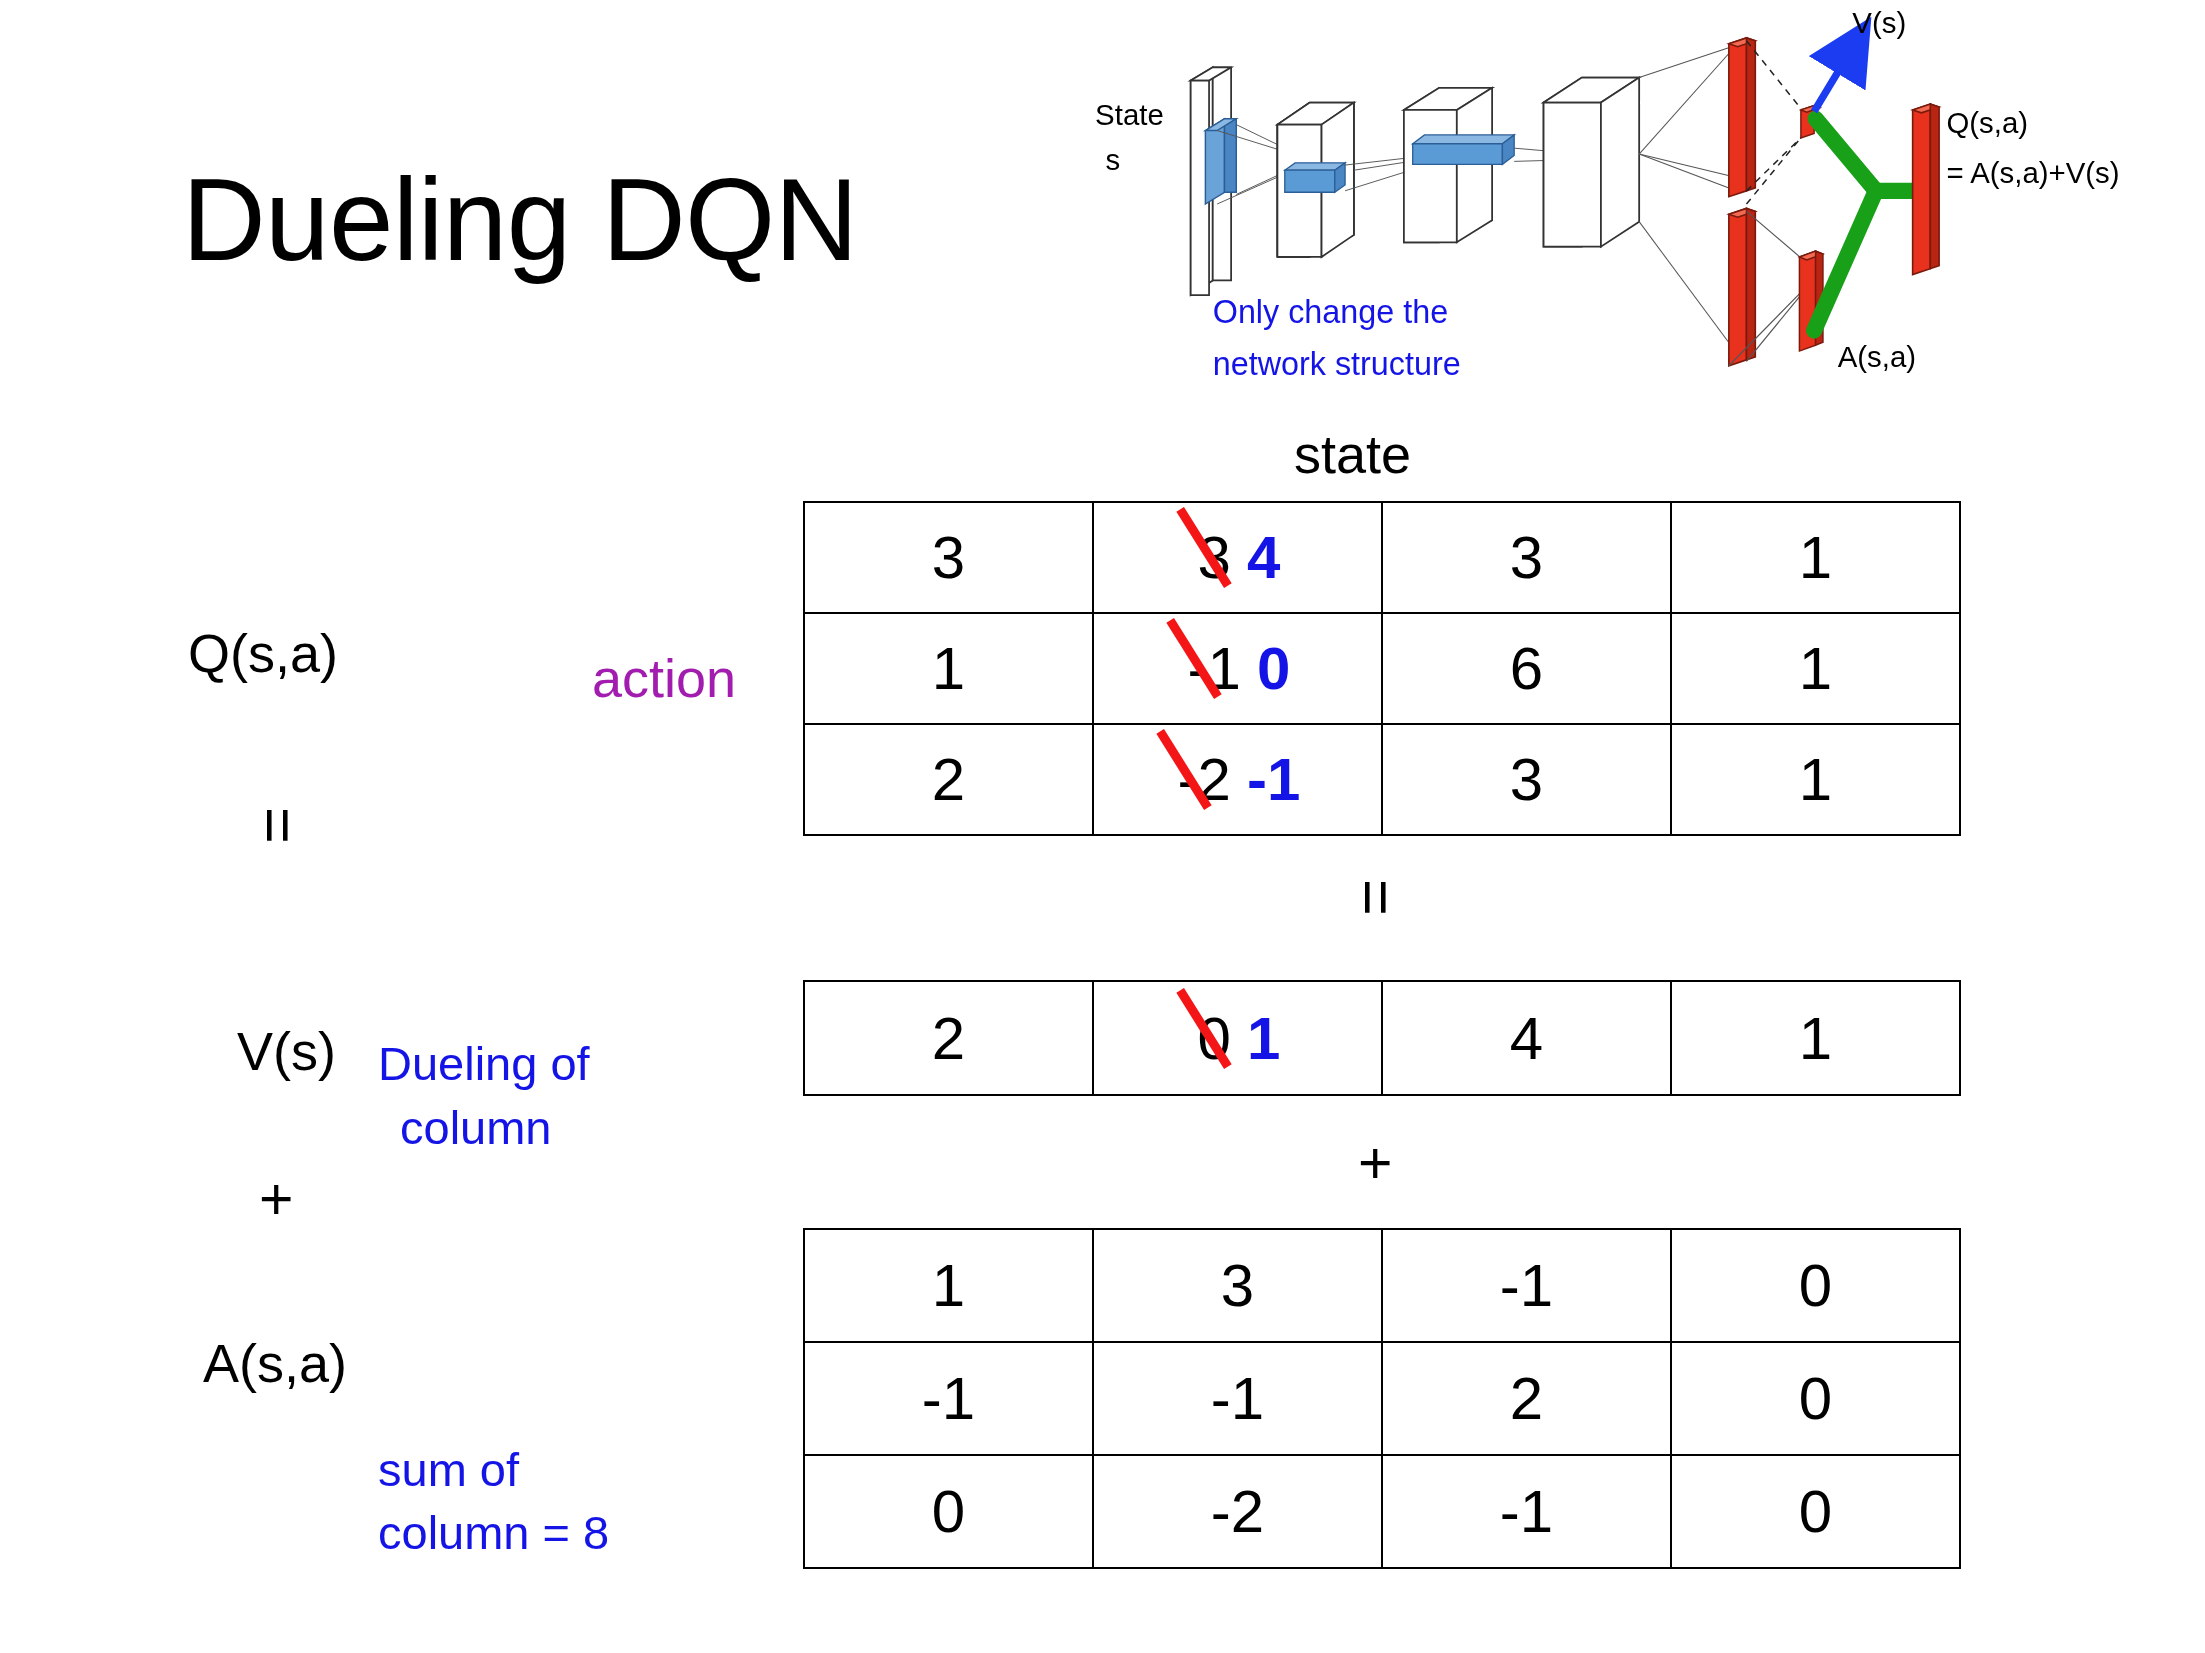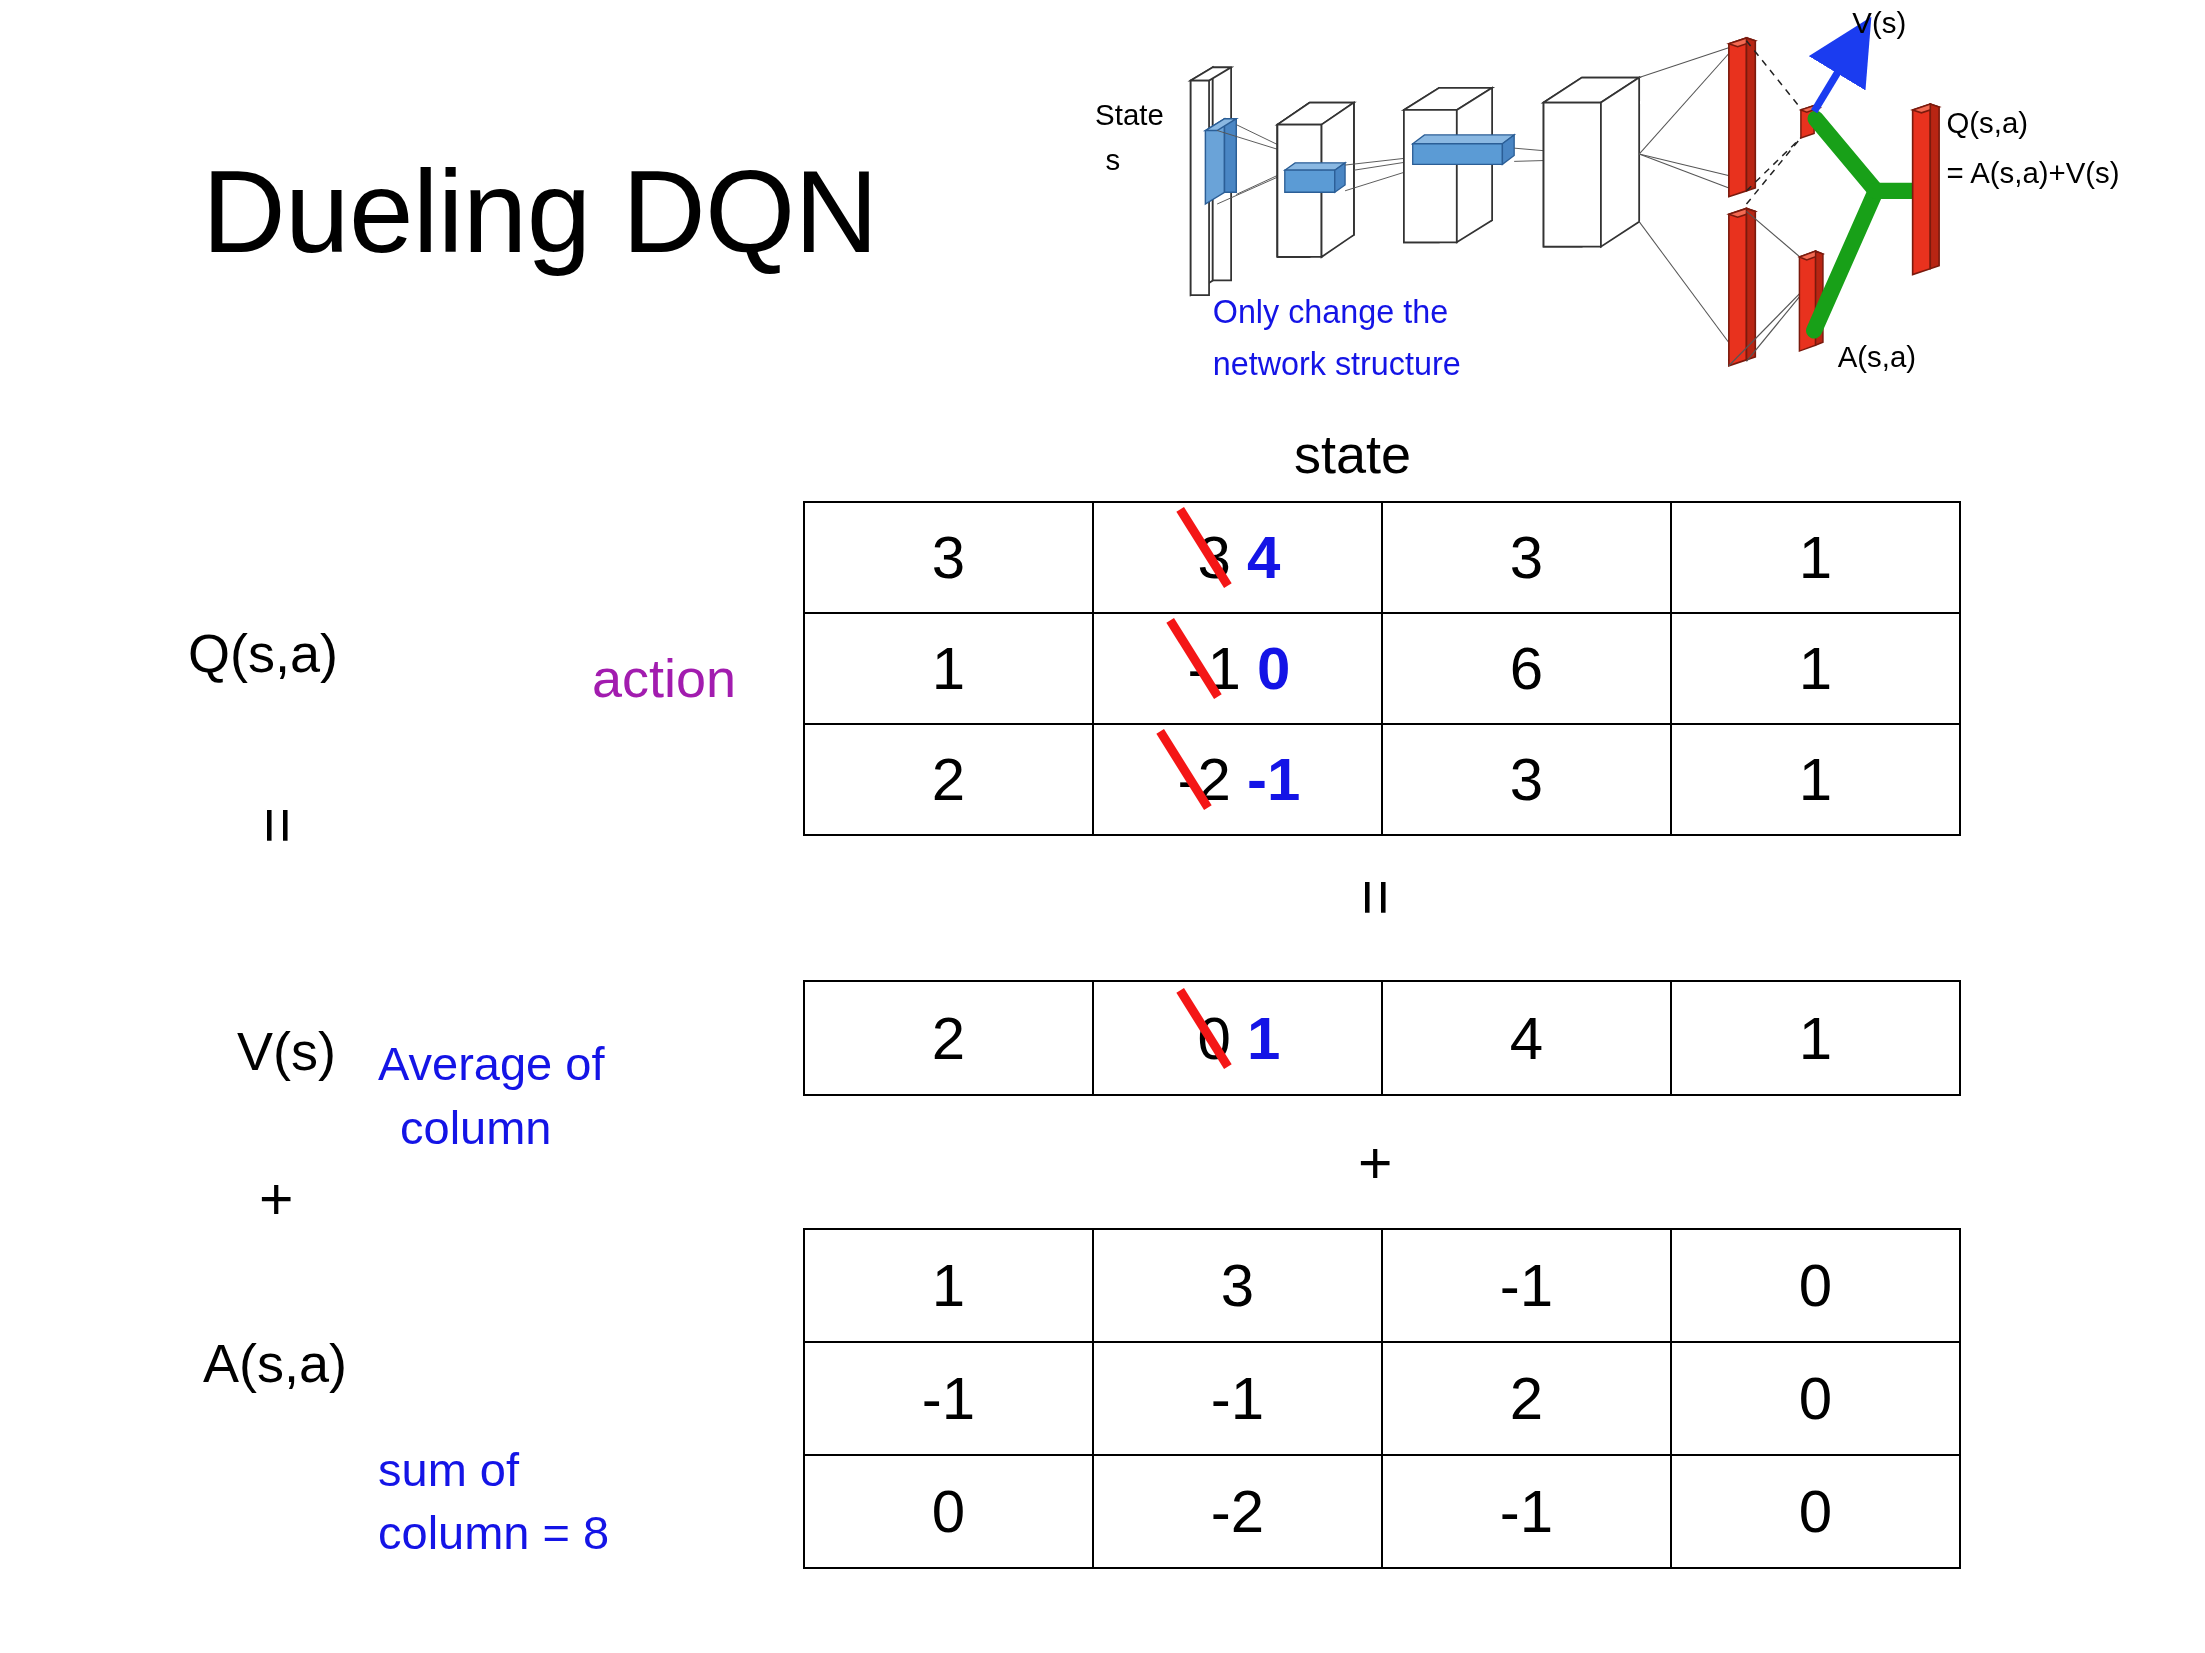--- a/index.html
+++ b/index.html
@@ -13,28 +13,27 @@
     position: relative;
     overflow: hidden;
     font-family: "Liberation Sans", sans-serif;
     color: #000000;
   }
   .abs { position: absolute; }
 
   
   #slide-title {
     left: 182px;
-    top: 152px;
+    top: 160px;
     font-size: 116px;
     line-height: 1.05;
     font-weight: 400;
     letter-spacing: -0.7px;
     color: #000;
     white-space: nowrap;
-    margin-left: 20px;
   }
 
   
   #network-diagram {
     left: 1095px;
     top: 7.4px;
     width: 1103px;
     height: 397px;
   }
   #network-diagram svg { display:block; }
@@ -295,21 +294,21 @@
 <div class="abs" id="action-label">action</div>
 
 <div class="abs big-label" style="left:188px; top:622px;">Q(s,a)</div>
 
 <div class="abs op-symbol" style="left:259px; top:794px;">
   <span class="eq-rot">=</span>
 </div>
 
 <div class="abs big-label" style="left:237px; top:1020px;">V(s)</div>
 
-<div class="abs blue-note" style="left:378px; top:1036px;">Average of</div>
+<div class="abs blue-note" style="left:378px; top:1036px;">Dueling of</div>
 <div class="abs blue-note" style="left:400px; top:1100px;">column</div>
 
 <div class="abs op-symbol" style="left:259px; top:1170px;">+</div>
 
 <div class="abs big-label" style="left:203px; top:1332px;">A(s,a)</div>
 
 <div class="abs blue-note" style="left:378px; top:1442px;">sum of</div>
 <div class="abs blue-note" style="left:378px; top:1505px;">column = 8</div>
 
 <div class="abs op-symbol" style="left:1357px; top:866px;">

